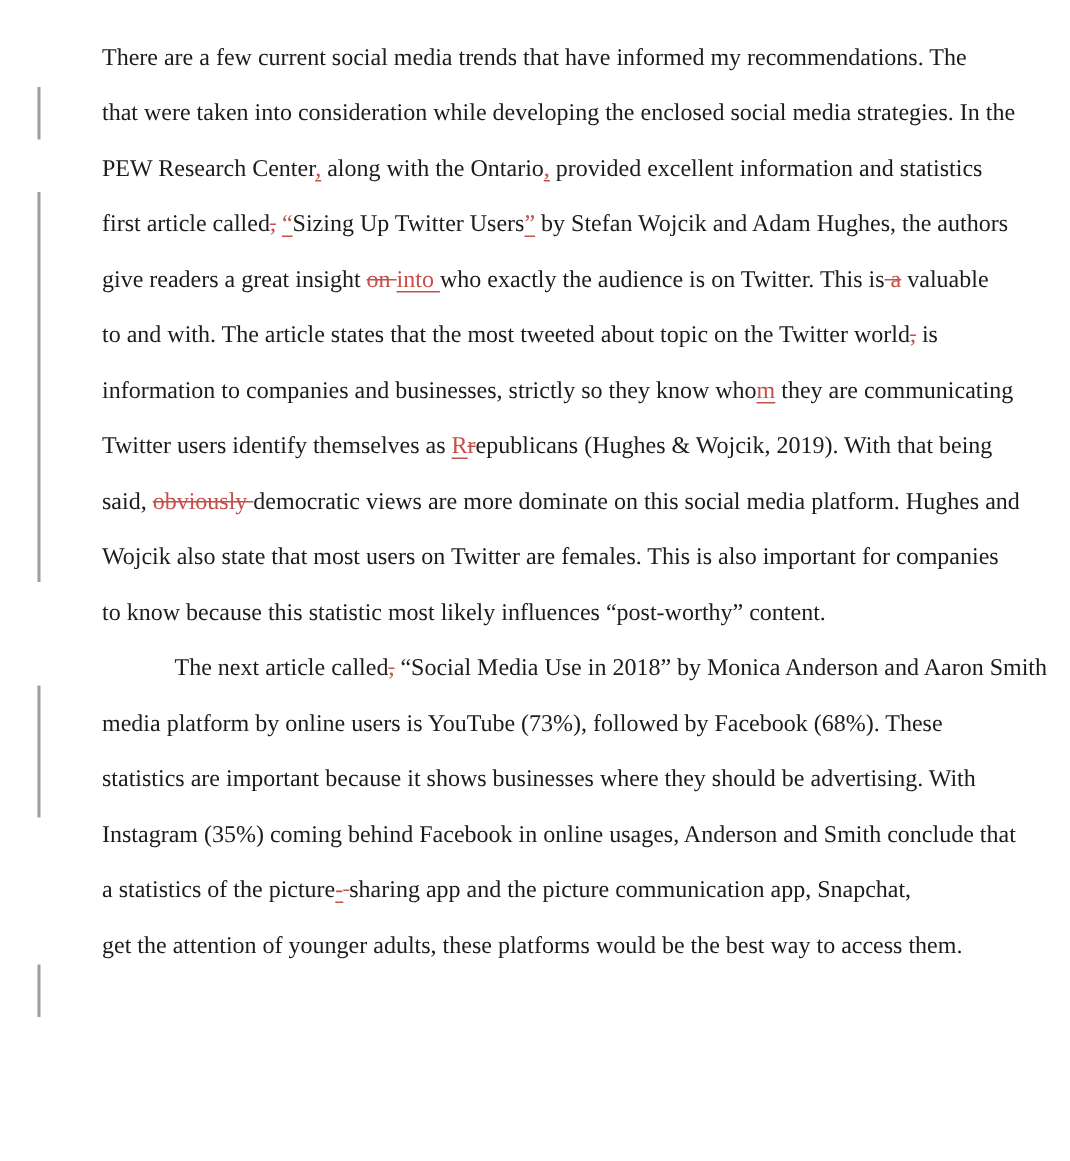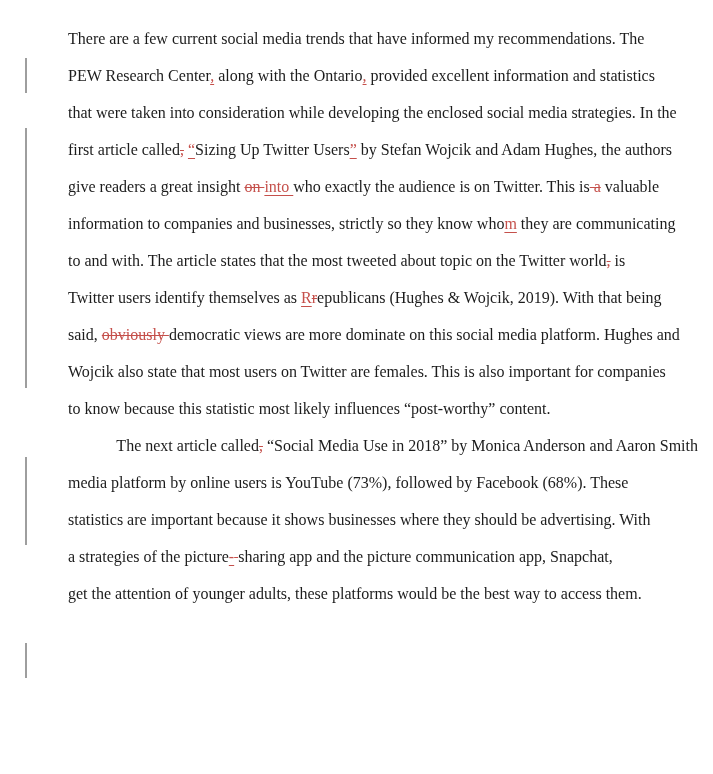--- a/index.html
+++ b/index.html
@@ -52,29 +52,30 @@
 
 <div class="page">
   <div id="bars">
       <div class="bar" style="top: 58px; height: 35px;"></div>
       <div class="bar" style="top: 128px; height: 260px;"></div>
       <div class="bar" style="top: 457px; height: 88px;"></div>
       <div class="bar" style="top: 643px; height: 35px;"></div>
     </div>
   <div class="doc-text" id="doc">
       <div class="line"><span class="run">There are a few current social media trends that have informed my recommendations. The</span></div>
+      <div class="line"><span class="run">that were taken into consideration while developing the enclosed social media strategies. In the</span></div>
       <div class="line"><span class="run">PEW Research Center</span><span class="run ins">,</span><span class="run"> along with the Ontario</span><span class="run ins">,</span><span class="run"> provided excellent information and statistics</span></div>
-      <div class="line"><span class="run">that were taken into consideration while developing the enclosed social media strategies. In the</span></div>
       <div class="line"><span class="run">first article called</span><span class="run del">,</span><span class="run"> </span><span class="run ins">“</span><span class="run">Sizing Up Twitter Users</span><span class="run ins">”</span><span class="run"> by Stefan Wojcik and Adam Hughes, the authors</span></div>
       <div class="line"><span class="run">give readers a great insight </span><span class="run del">on </span><span class="run ins">into </span><span class="run">who exactly the audience is on Twitter. This is</span><span class="run del"> a</span><span class="run"> valuable</span></div>
+      <div class="line"><span class="run">to and with. The article states that the most tweeted about topic on the Twitter world</span><span class="run del">,</span><span class="run"> is</span></div>
       <div class="line"><span class="run">information to companies and businesses, strictly so they know who</span><span class="run ins">m</span><span class="run"> they are communicating</span></div>
-      <div class="line"><span class="run">to and with. The article states that the most tweeted about topic on the Twitter world</span><span class="run del">,</span><span class="run"> is</span></div>
       <div class="line"><span class="run">Twitter users identify themselves as </span><span class="run ins">R</span><span class="run del">r</span><span class="run">epublicans (Hughes &amp; Wojcik, 2019). With that being</span></div>
       <div class="line"><span class="run">said, </span><span class="run del">obviously </span><span class="run">democratic views are more dominate on this social media platform. Hughes and</span></div>
       <div class="line"><span class="run">Wojcik also state that most users on Twitter are females. This is also important for companies</span></div>
       <div class="line"><span class="run">to know because this statistic most likely influences “post-worthy” content.</span></div>
       <div class="line indent"><span class="run">The next article called</span><span class="run del">,</span><span class="run"> “Social Media Use in 2018” by Monica Anderson and Aaron Smith</span></div>
       <div class="line"><span class="run">media platform by online users is YouTube (73%), followed by Facebook (68%). These</span></div>
       <div class="line"><span class="run">statistics are important because it shows businesses where they should be advertising. With</span></div>
-      <div class="line"><span class="run">a strategies of the picture</span><span class="run ins">-</span><span class="run del"> </span><span class="run">sharing app and the picture communication app, Snapchat,</span></div>
+      <div class="line"><span class="run">Instagram (35%) coming behind Facebook in online usages, Anderson and Smith conclude that</span></div>
+      <div class="line"><span class="run">a statistics of the picture</span><span class="run ins">-</span><span class="run del"> </span><span class="run">sharing app and the picture communication app, Snapchat,</span></div>
       <div class="line"><span class="run">get the attention of younger adults, these platforms would be the best way to access them.</span></div>
     </div>
 </div>
 
 </body></html>

